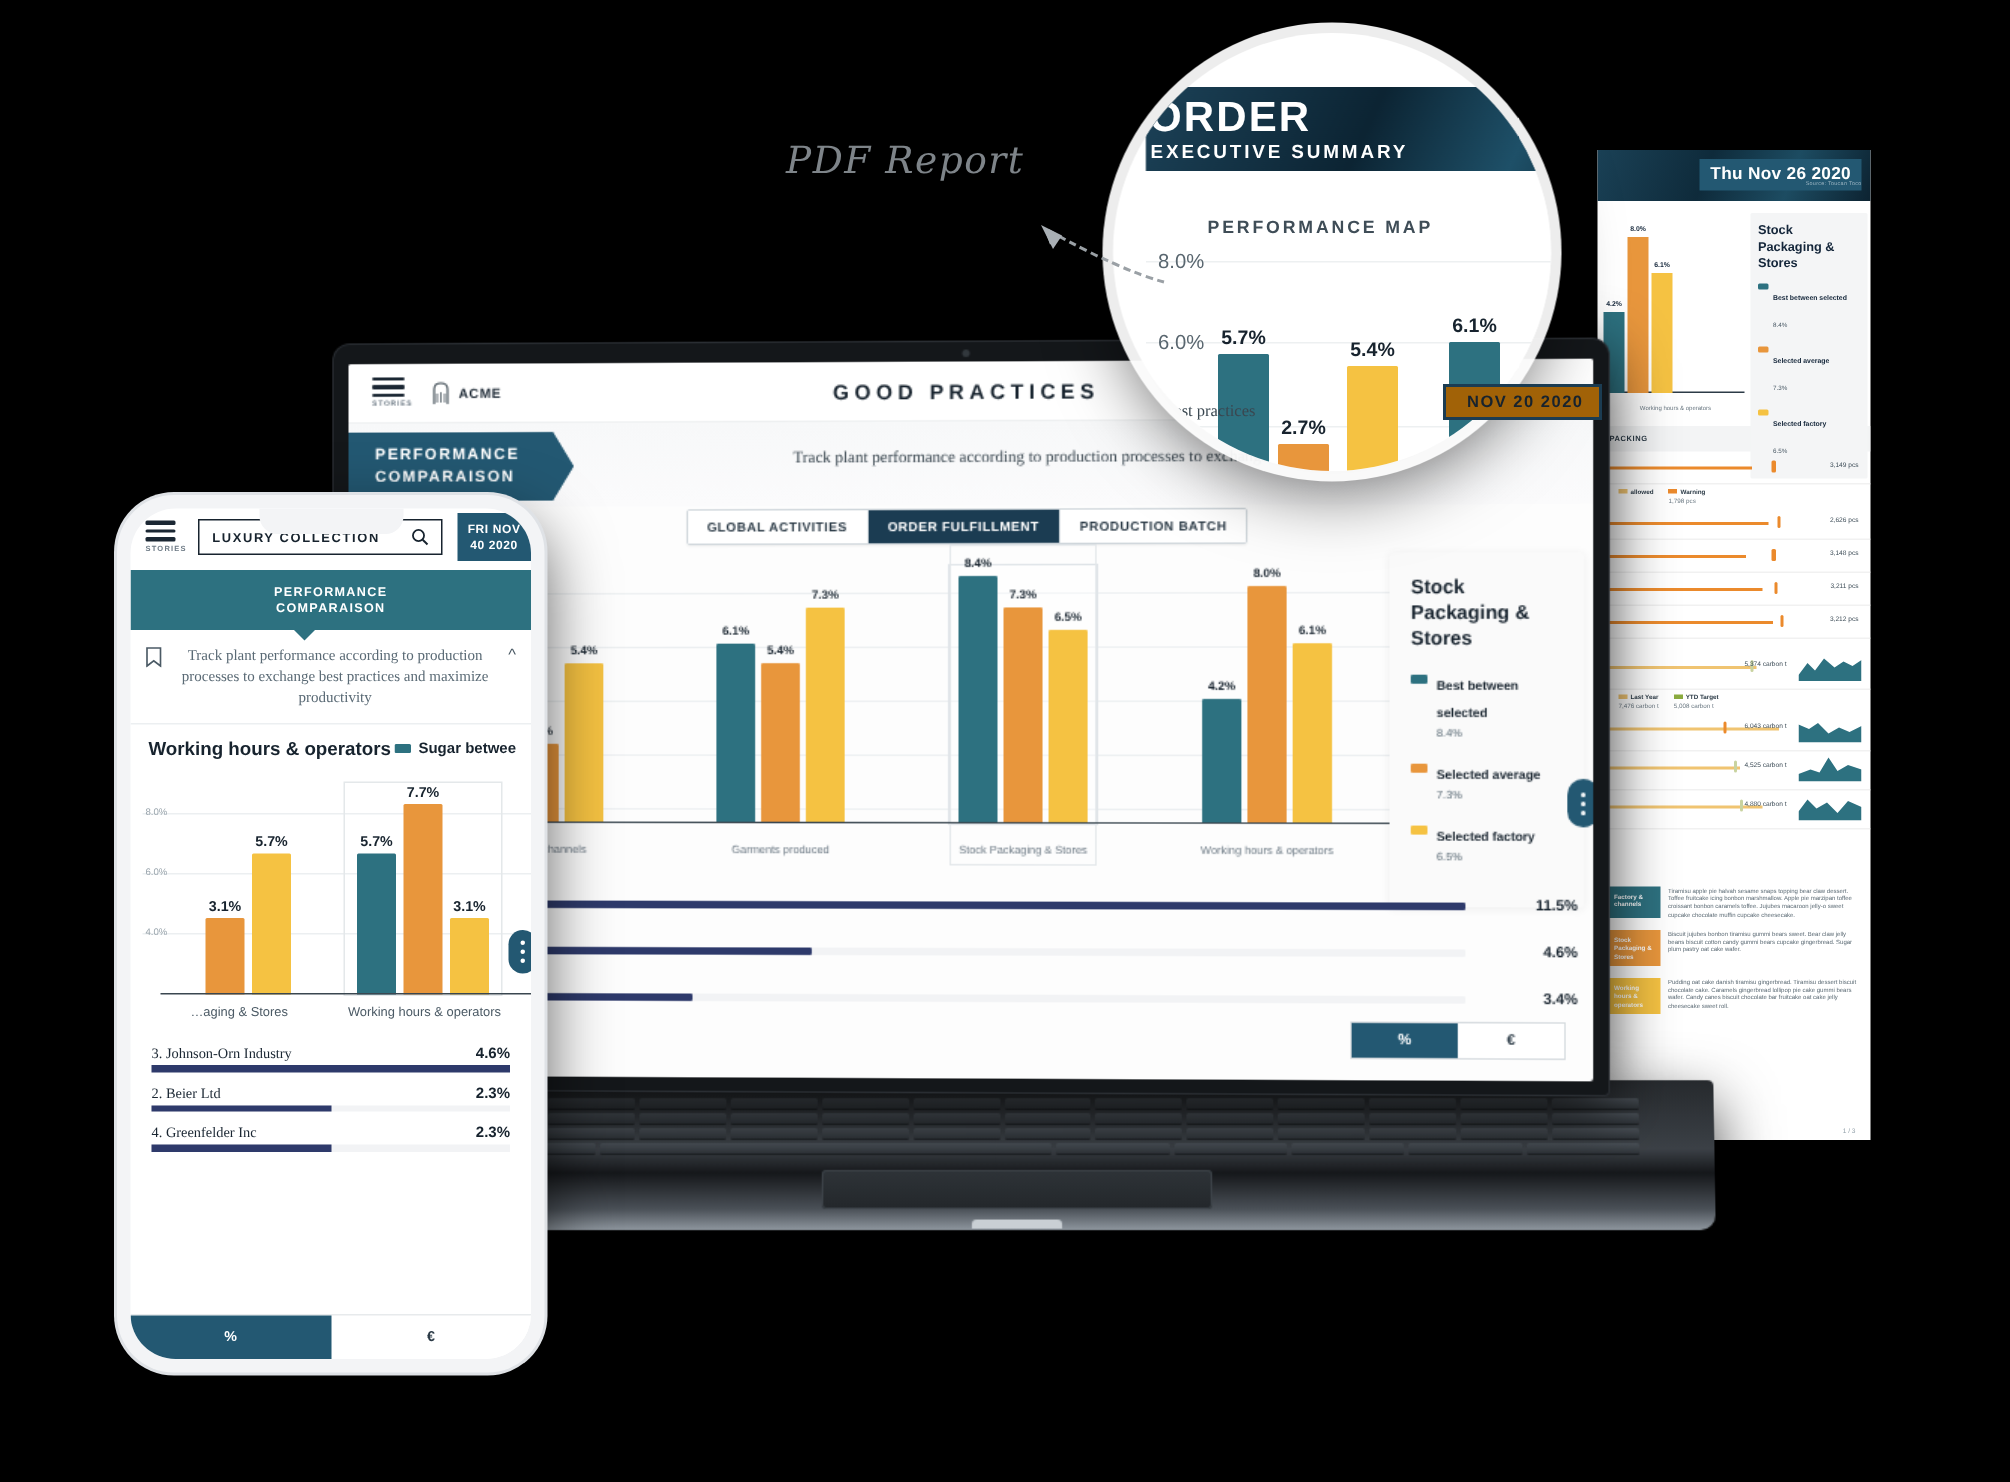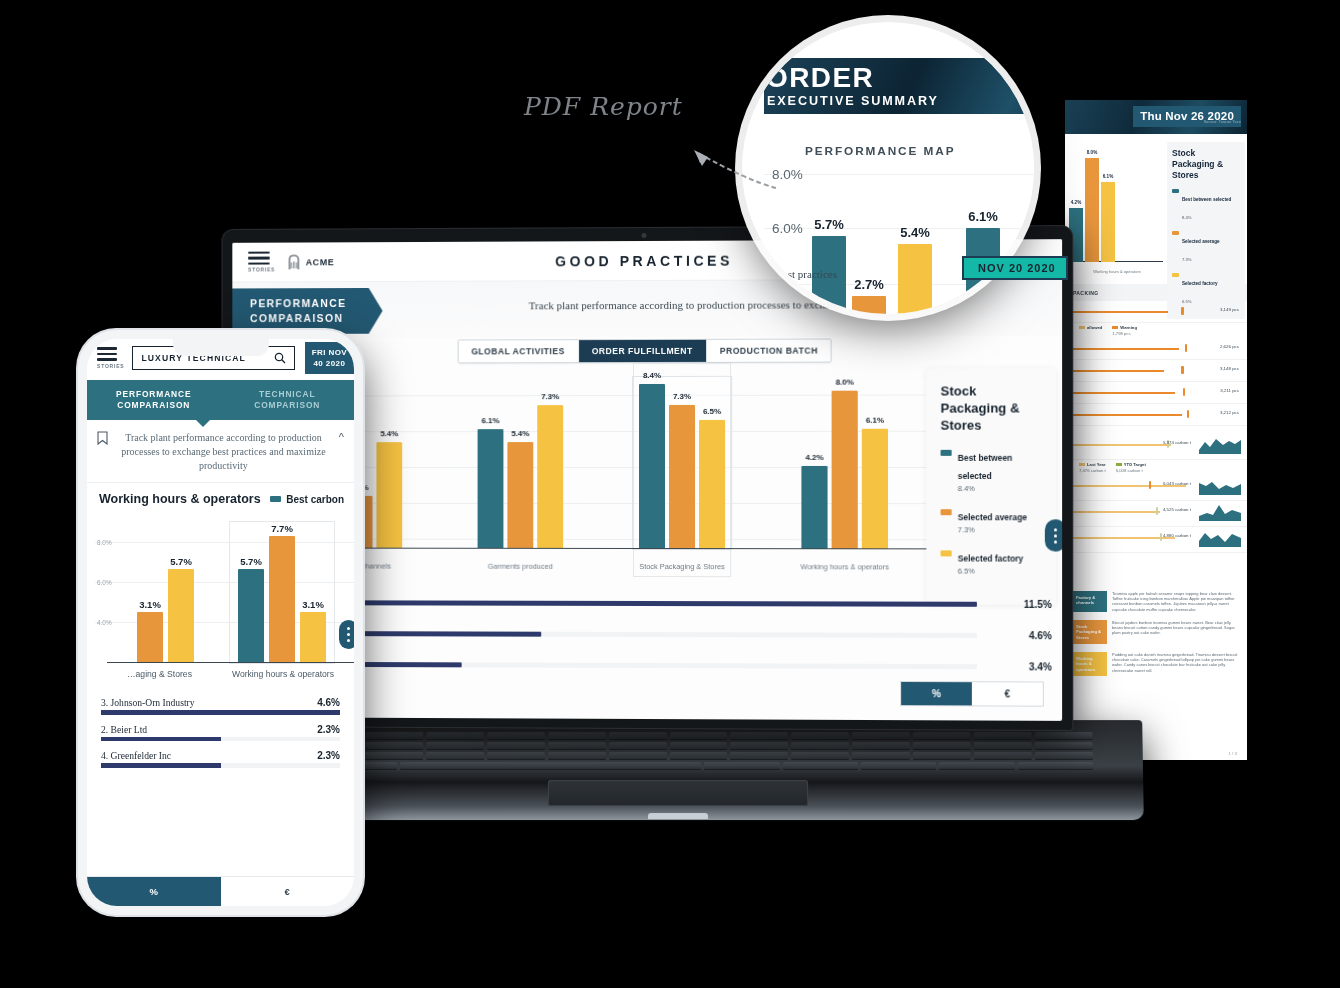--- a/index.html
+++ b/index.html
@@ -620,54 +620,51 @@
       <div class="ph-head">
         <div style="display:flex;flex-direction:column;align-items:flex-start">
           <div class="burger" style="width:20px">
               <i></i>
               <i></i>
               <i></i>
             </div>
           <div class="burger-label">STORIES</div>
         </div>
         <div class="ph-search">
-          <span>LUXURY TECHNICAL</span>
+          <span>LUXURY COLLECTION</span>
           <svg width="12" height="12" viewBox="0 0 12 12">
               <circle cx="5" cy="5" r="3.7" stroke="#17232e" stroke-width="1.2" fill="none"></circle>
               <path d="M7.8 7.8 L11 11" stroke="#17232e" stroke-width="1.3"></path>
             </svg>
         </div>
         <div class="ph-date">
           <span>FRI NOV</span><br>
           <span>40 2020</span>
         </div>
       </div>
 
       <div class="ph-tabs">
         <div class="ph-tab active">
           <span>PERFORMANCE</span><br><span>COMPARAISON</span>
-        </div>
-        <div class="ph-tab idle">
-          <span>TECHNICAL</span><br><span>COMPARISON</span>
         </div>
       </div>
 
       <div class="ph-desc">
         <svg width="11" height="14" viewBox="0 0 11 14">
             <path d="M1 1 H10 V13 L5.5 9.5 L1 13 Z" fill="none" stroke="#4b5a65" stroke-width="1.1"></path>
           </svg>
         <p>Track plant performance according to production processes to exchange best practices and maximize productivity</p>
         <span class="chev">^</span>
       </div>
 
       <div class="ph-sec">
         <h4>Working hours &amp; operators</h4>
         <div class="ph-legend">
             <i></i>
-            <span>Best carbon</span>
+            <span>Sugar betwee</span>
           </div>
       </div>
 
       <div class="ph-chart">
         <div class="ph-grid" style="top:26px"></div>
         <div class="ph-grid" style="top:66px"></div>
         <div class="ph-grid" style="top:106px"></div>
         <div class="ph-yt" style="top:26px">8.0%</div>
         <div class="ph-yt" style="top:66px">6.0%</div>
         <div class="ph-yt" style="top:106px">4.0%</div>
@@ -773,21 +770,21 @@
 
       <div id="mag-footnote">xchange best practices</div>
 
       <div id="mag-header"></div>
       <div id="mag-h1">ORDER</div>
       <div id="mag-h2">EXECUTIVE SUMMARY</div>
       <div id="mag-pm">PERFORMANCE MAP</div>
     </div>
   </div>
 
-  <div style="position:absolute;left:962px;top:256px;z-index:6;background:#14b8a6;border:2px solid #1b3c52;padding:4px 10px 4px 14px;font-size:11px;font-weight:800;letter-spacing:1px;color:#17232e;">NOV 20 2020</div>
+  <div style="position:absolute;left:962px;top:256px;z-index:6;background:#a16207;border:2px solid #1b3c52;padding:4px 10px 4px 14px;font-size:11px;font-weight:800;letter-spacing:1px;color:#17232e;">NOV 20 2020</div>
 
   <div id="pdf-note">PDF Report</div>
   <svg id="note-arrow" viewBox="0 0 130 60">
     <path d="M126 58 Q96 50 46 22" stroke="#9aa0a5" stroke-width="2" fill="none" stroke-dasharray="5 3"></path>
     <path d="M46 22 L58 28 L50 33 Z" fill="#b7bdc2"></path>
     <path d="M44 20 L52 36 L58 27 Z" fill="#a9afb4"></path>
   </svg>
 
 </div>
 

